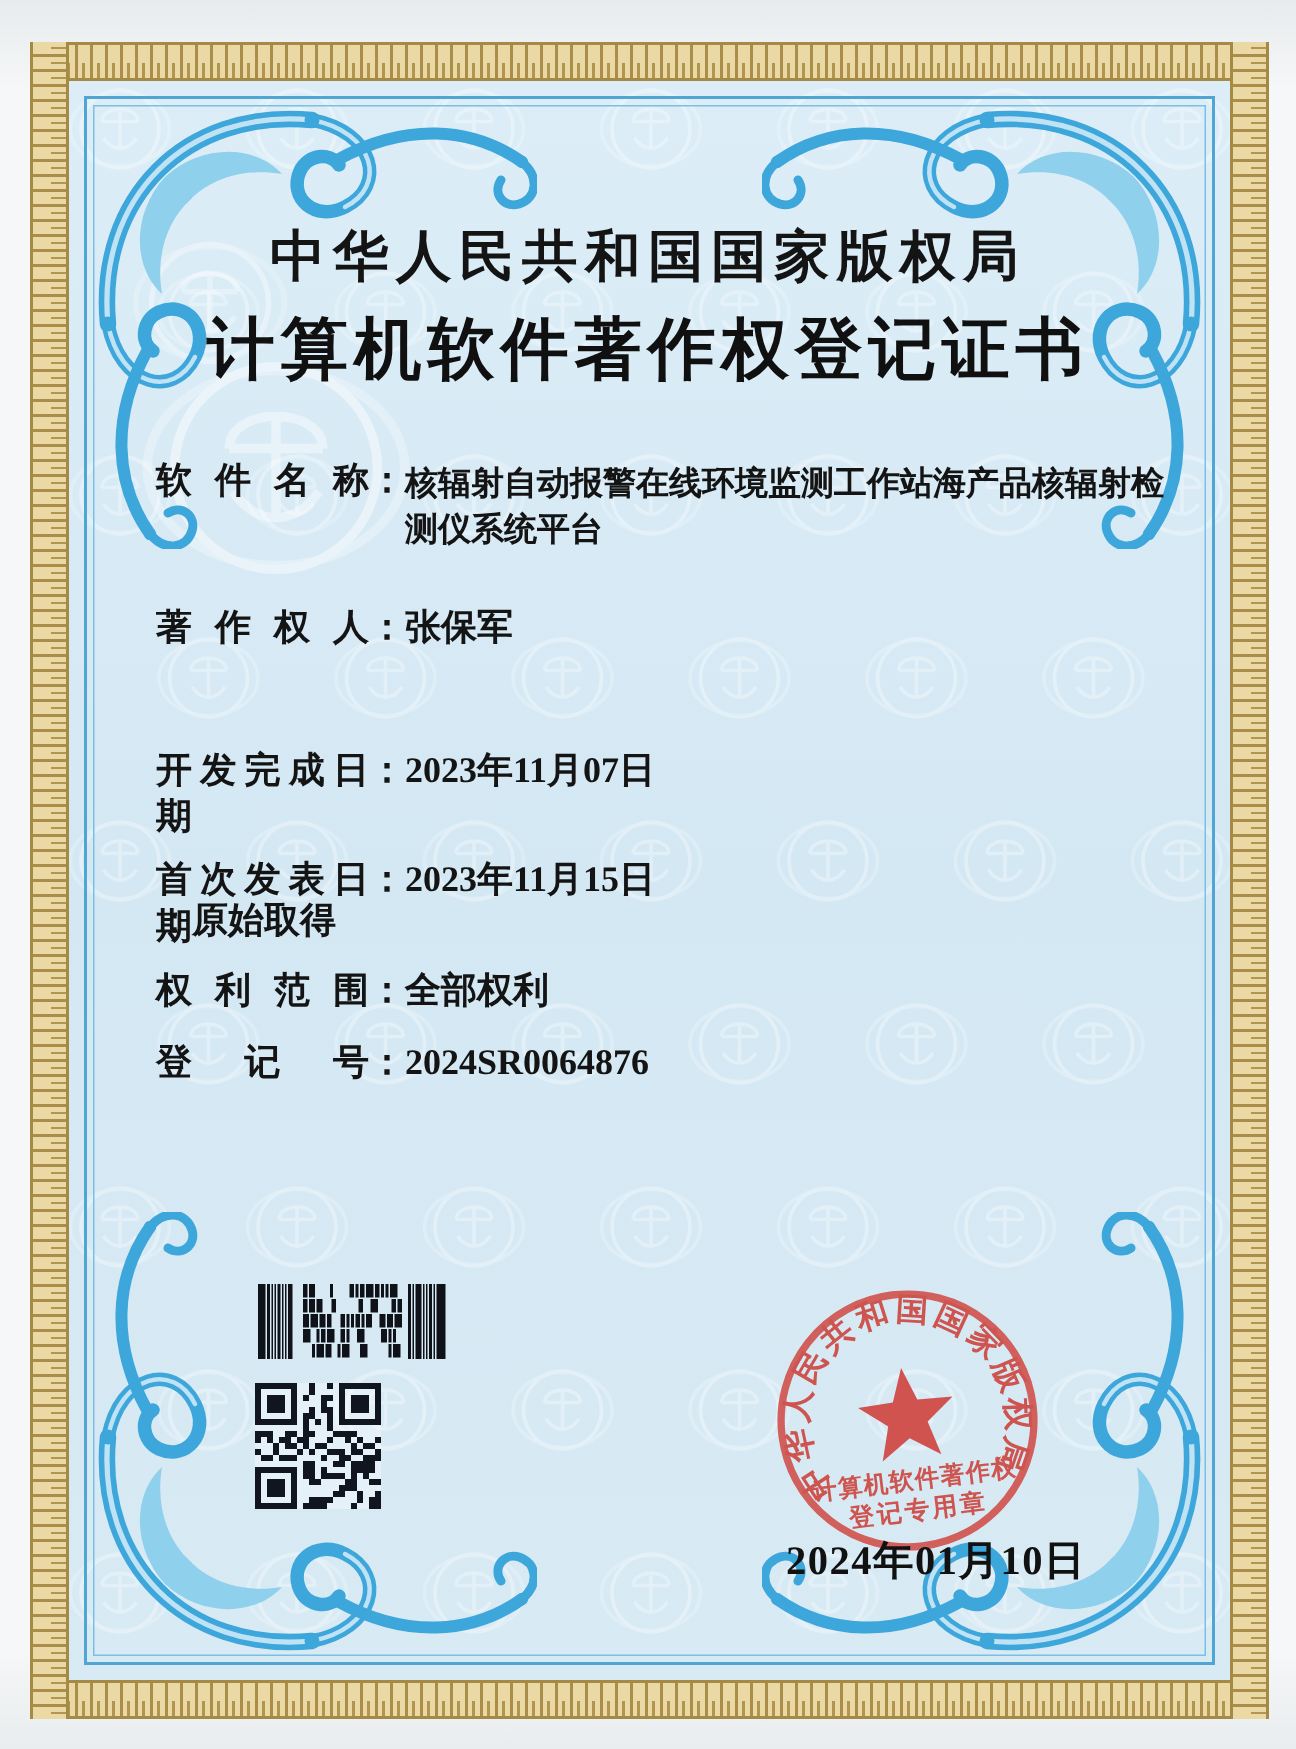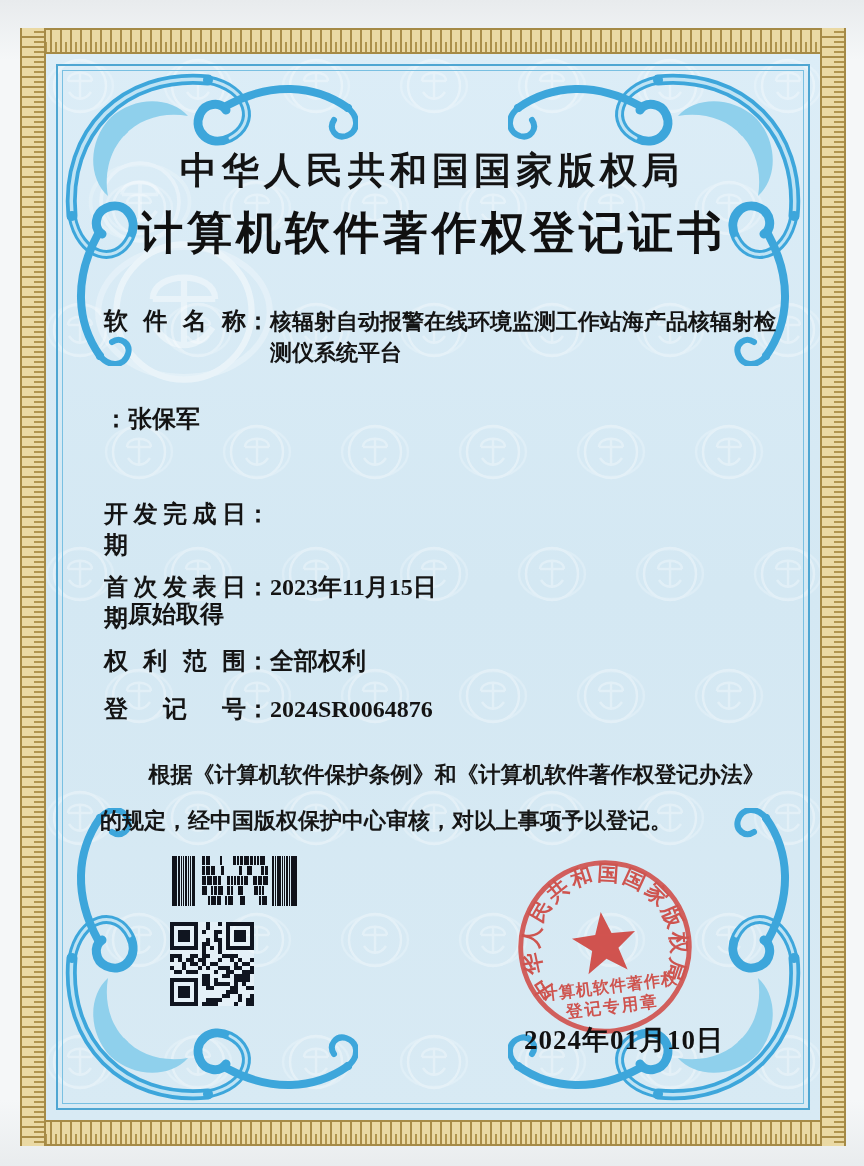--- a/index.html
+++ b/index.html
@@ -201,26 +201,28 @@
 
   <div class="row" style="top:306px">
     <span class="lbl">软件名称</span>
       <span class="cln">：</span>
     <span class="val vlines">
       <div>核辐射自动报警在线环境监测工作站海产品核辐射检</div>
       <div>测仪系统平台</div>
     </span>
   </div>
   <div class="row" style="top:404px">
+    <span class="lbl">著作权人</span>
       <span class="cln">：</span>
     <span class="val">张保军</span>
   </div>
   <div class="row" style="top:499px">
     <span class="lbl">开发完成日期</span>
       <span class="cln">：</span>
+    <span class="val">2023年11月07日</span>
   </div>
   <div class="row" style="top:572px">
     <span class="lbl">首次发表日期</span>
       <span class="cln">：</span>
     <span class="val">2023年11月15日</span>
   </div>
   <div class="row" style="top:599px">
       <span class="cln">：</span>
     <span class="val">原始取得</span>
   </div>
@@ -228,21 +230,20 @@
     <span class="lbl">权利范围</span>
       <span class="cln">：</span>
     <span class="val">全部权利</span>
   </div>
   <div class="row" style="top:694px">
     <span class="lbl">登记号</span>
       <span class="cln">：</span>
     <span class="val">2024SR0064876</span>
   </div>
 
-  <div class="statement">根据《计算机软件保护条例》和《计算机软件著作权登记办法》的规定，经中国版权保护中心审核，对以上事项予以登记。</div>
 
   <div class="barcode" id="barcode">
       <i style="left: 0px; top: 0px; width: 5px; height: 50px;"></i>
       <i style="left: 6px; top: 0px; width: 2px; height: 50px;"></i>
       <i style="left: 9px; top: 0px; width: 1px; height: 50px;"></i>
       <i style="left: 11px; top: 0px; width: 1px; height: 50px;"></i>
       <i style="left: 13px; top: 0px; width: 2px; height: 50px;"></i>
       <i style="left: 16px; top: 0px; width: 1px; height: 50px;"></i>
       <i style="left: 18px; top: 0px; width: 1px; height: 50px;"></i>
       <i style="left: 20px; top: 0px; width: 3px; height: 50px;"></i>

